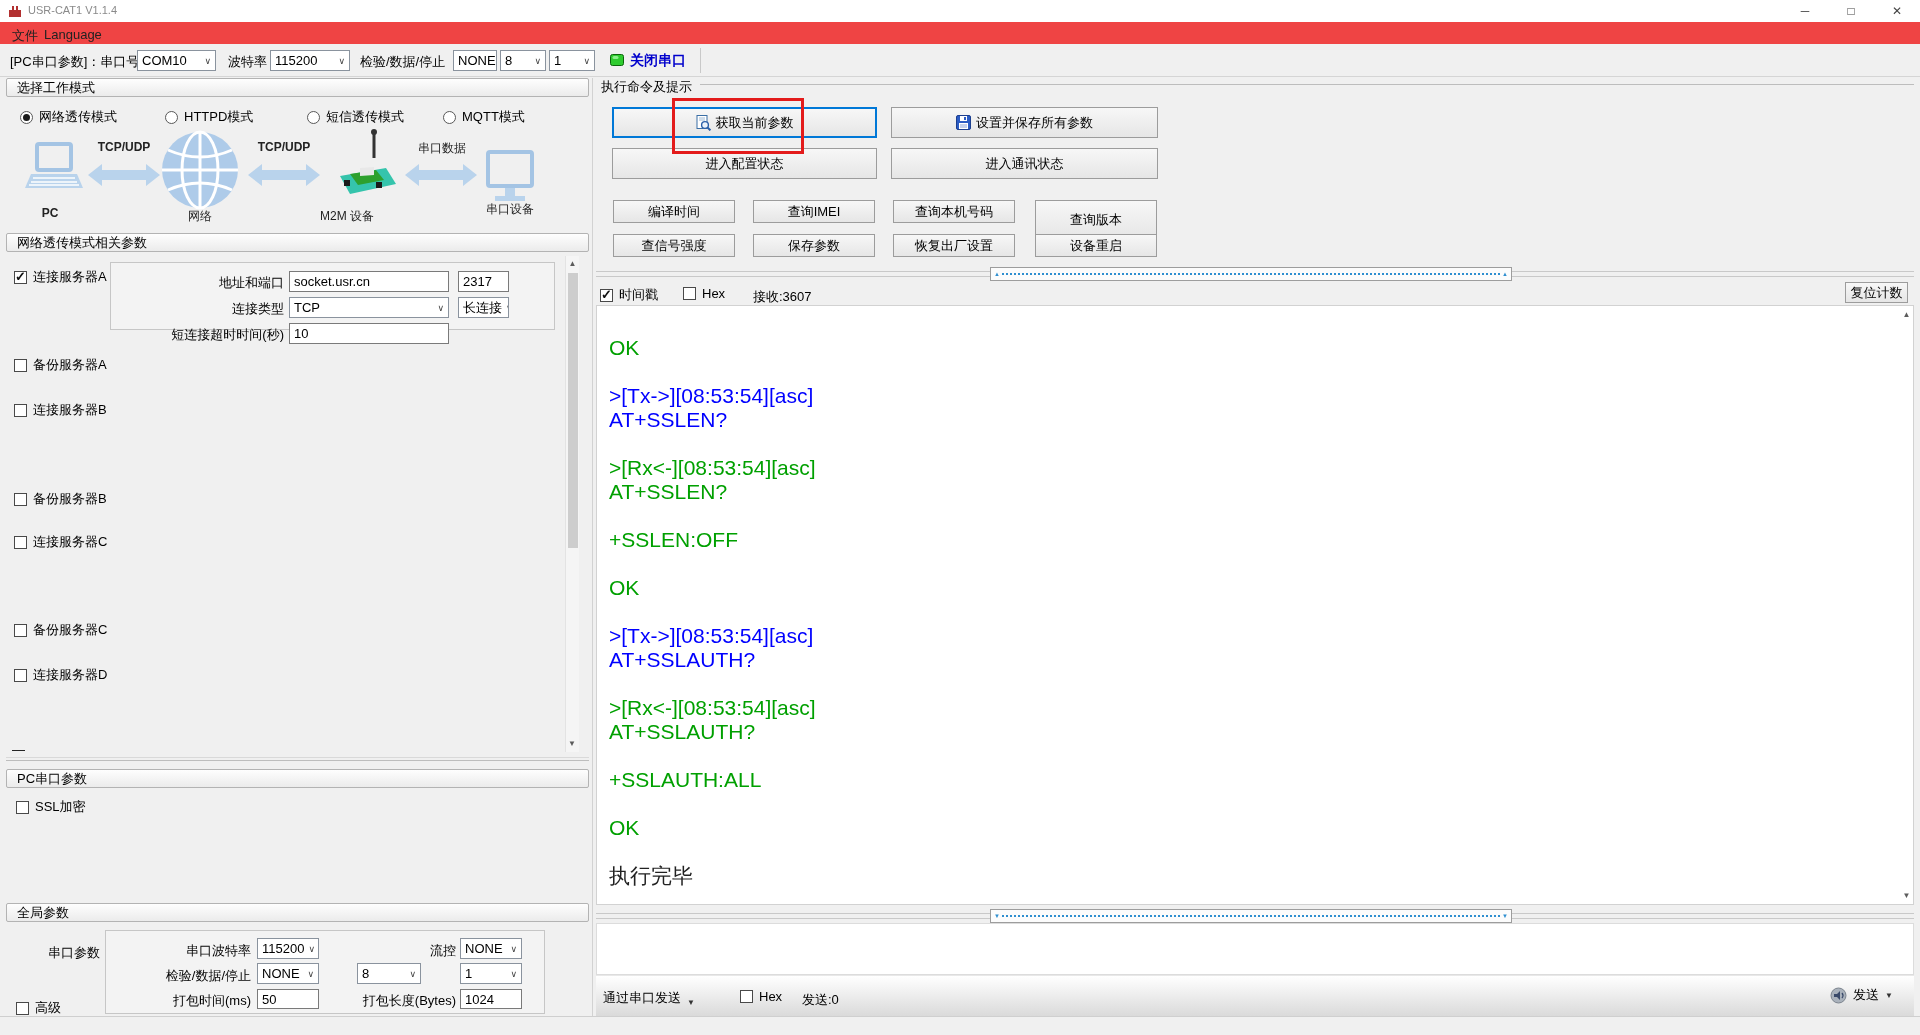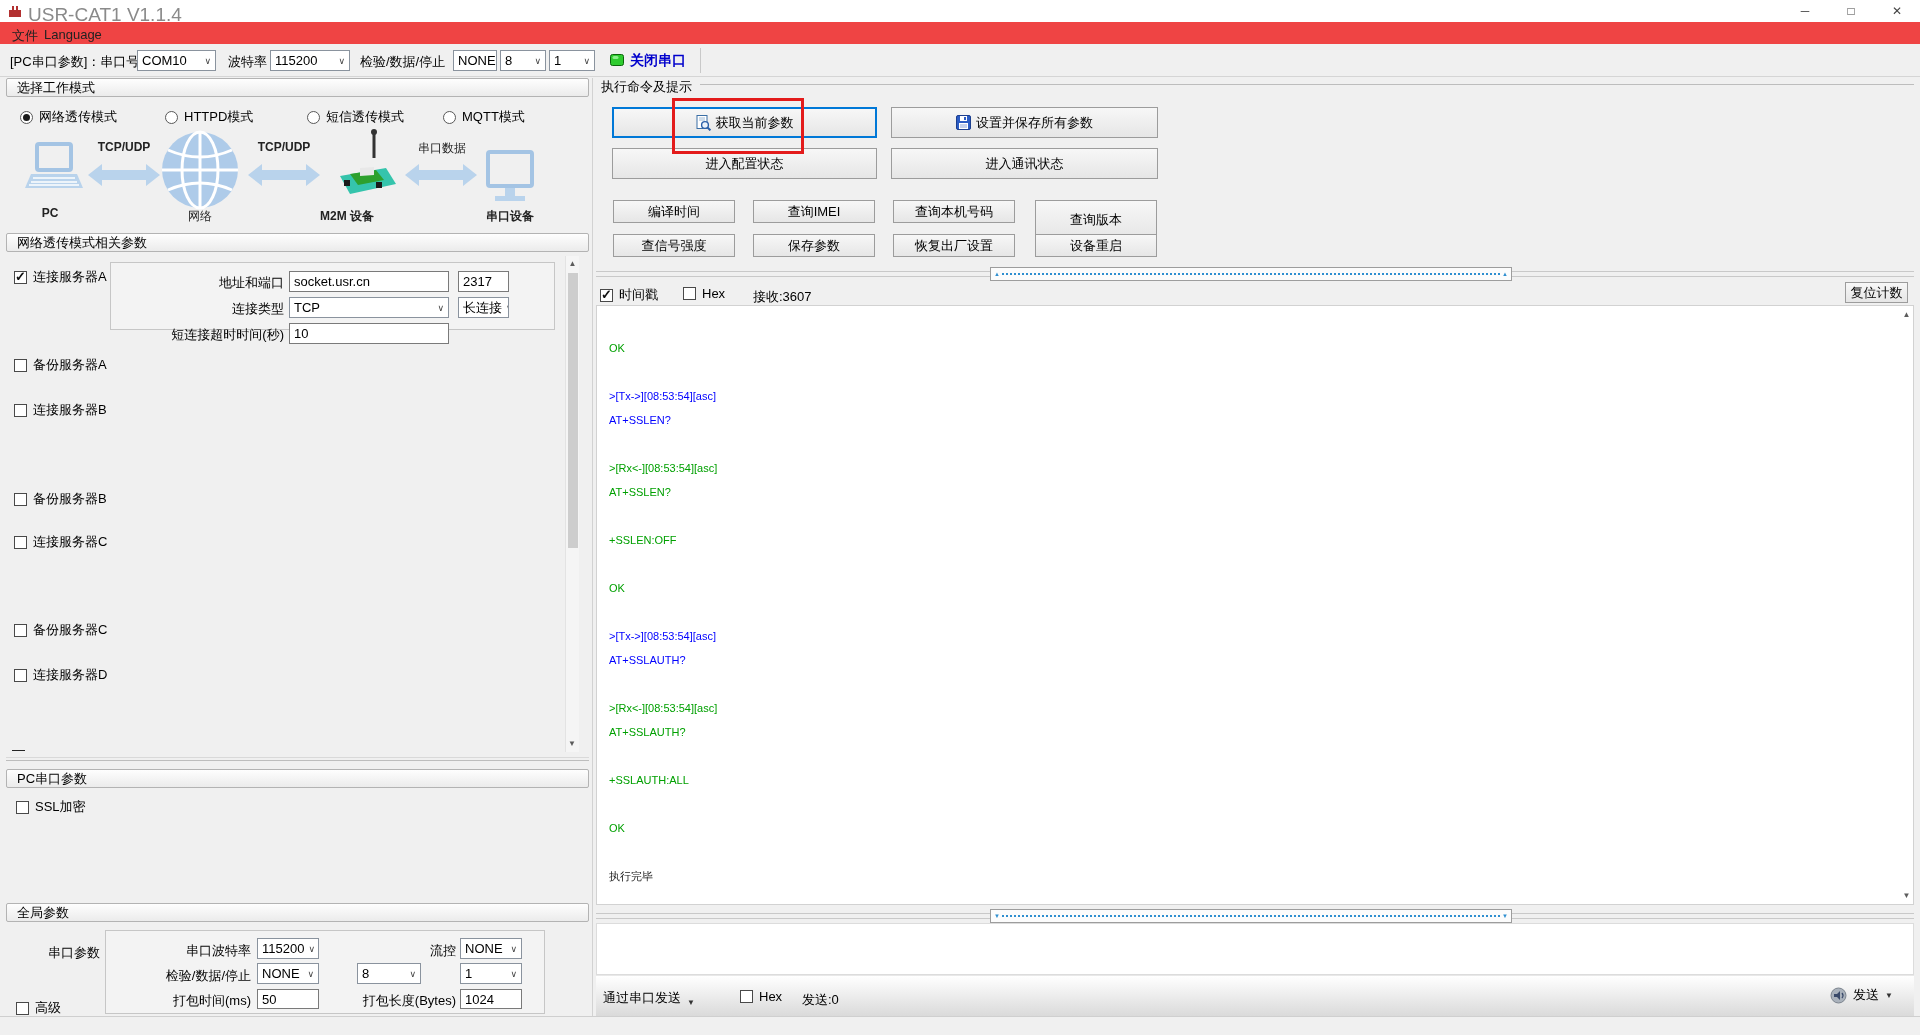--- a/index.html
+++ b/index.html
@@ -1,20 +1,20 @@
 <!DOCTYPE html>
 <html><head>
 <meta charset="utf-8">
 <style>
   html,body{margin:0;padding:0;background:#d8d8d8}
   #app{position:relative;width:1920px;height:1035px;background:#f0f0f0;
        font-family:"Liberation Sans",sans-serif;font-size:13px;color:#000;overflow:hidden}
   .abs{position:absolute}
   .titlebar{left:0;top:0;width:1920px;height:22px;background:#fff}
-  .title-text{left:28px;top:4px;color:#8a8a8a;font-size:19px}
+  .title-text{left:28px;top:4px;color:#8a8a8a;font-size:11px}
   .winbtn{top:2px;width:30px;height:18px;text-align:center;color:#444;font-size:12px;line-height:18px;cursor:pointer}
   .menubar{left:0;top:22px;width:1920px;height:22px;background:#ef4444}
   .menuitem{top:3px;font-size:13px;color:#222;cursor:pointer;padding:2px 4px}
   .toolbar{left:0;top:44px;width:1920px;height:32px;background:#f0f0f0;border-bottom:1px solid #d5d5d5}
   .lbl{font-size:13px;color:#000;white-space:nowrap}
   .rlab{text-align:right}
   .sel{background:#fff;border:1px solid #8a939e;display:flex;align-items:center;padding-left:4px;
        font-size:13px;overflow:hidden;white-space:nowrap;box-sizing:border-box;cursor:pointer}
   .sel .ar{margin-left:auto;color:#404040;font-size:9px;padding:0 4px;flex:0 0 auto}
   .inp{background:#fff;border:1px solid #7a7a7a;font-size:13px;padding:0 4px;display:flex;align-items:center;
@@ -25,21 +25,21 @@
        justify-content:center;font-size:13px;cursor:pointer;box-sizing:border-box;gap:5px}
   .btn.focus{border:2px solid #0078d7}
   .cb{width:13px;height:13px;background:#fff;border:1px solid #494949;display:inline-block;position:relative;
       flex:0 0 auto;box-sizing:border-box;cursor:pointer}
   .cb.on::after{content:"\2713";position:absolute;left:0;top:-3px;font-size:13px;color:#101010;font-weight:bold}
   .cbrow{display:flex;align-items:center;gap:6px}
   .radio{width:13px;height:13px;border:1px solid #585858;border-radius:50%;background:#fff;flex:0 0 auto;
          box-sizing:border-box;cursor:pointer}
   .radio.on::after{content:"";display:block;width:7px;height:7px;border-radius:50%;background:#1a1a1a;margin:2px}
   .inset{border:1px solid #c6c6c6;background:#f3f3f3;box-sizing:border-box}
-  .term{background:#fff;border:1px solid #d2d2d2;box-sizing:border-box;font-size:11px;line-height:24px;
+  .term{background:#fff;border:1px solid #d2d2d2;box-sizing:border-box;font-size:21px;line-height:24px;
         padding:30px 12px 0 12px;overflow:hidden}
   .tline{height:24px;white-space:nowrap}
   .tline[data-c="g"]{color:#00a000}
   .tline[data-c="b"]{color:#0000ff}
   .tline[data-c="k"]{color:#222}
   .hslider{border:1px solid #9d9d9d;background:#fcfcfc;display:flex;align-items:center;box-sizing:border-box;
            padding:0 3px;cursor:pointer}
   .hslider .tri{color:#2f8fd0;font-size:6px;line-height:6px;flex:0 0 auto}
   .hslider .dots{flex:1;border-top:2px dotted #2f8fd0;height:0;margin:0 2px}
   .track{background:#c9c9c9;height:1px}
@@ -161,33 +161,33 @@
 
     <svg class="abs" style="left:330px;top:0" width="66" height="76">
       <line x1="44" y1="4" x2="44" y2="30" stroke="#333" stroke-width="3"></line>
       <circle cx="44" cy="4" r="3" fill="#333"></circle>
       <polygon points="10,48 56,40 66,56 20,66" fill="#35c4ac"></polygon>
       <polygon points="20,46 46,42 54,52 28,57" fill="#2da02d"></polygon>
       <rect x="30" y="42" width="14" height="8" fill="#e8e8e8" transform="skewY(-4 )"></rect>
       <rect x="14" y="52" width="6" height="6" fill="#1a1a1a"></rect>
       <rect x="46" y="54" width="6" height="6" fill="#1a1a1a"></rect>
     </svg>
-    <span class="abs dlabel" style="left:315px;top:80px;width:64px;font-weight:bold">M2M 设备</span>
+    <span class="abs dlabel" style="left:315px;top:80px;width:64px;font-weight:normal">M2M 设备</span>
 
     <span class="abs dlabel" style="left:412px;top:12px;width:60px">串口数据</span>
     <svg class="abs" style="left:405px;top:34px" width="72" height="26">
       <polygon points="0,13 14,2 14,8 58,8 58,2 72,13 58,24 58,18 14,18 14,24" fill="#b9d3ec"></polygon>
     </svg>
 
     <svg class="abs" style="left:485px;top:22px" width="50" height="56">
       <rect x="3" y="2" width="44" height="34" rx="2" fill="none" stroke="#a4c4e4" stroke-width="4"></rect>
       <rect x="20" y="38" width="10" height="8" fill="#b9d3ec"></rect>
       <rect x="10" y="46" width="30" height="5" fill="#b9d3ec"></rect>
     </svg>
-    <span class="abs dlabel" style="left:482px;top:80px;width:56px;font-weight:bold">串口设备</span>
+    <span class="abs dlabel" style="left:482px;top:73px;width:56px;font-weight:normal">串口设备</span>
   </div>
 
   <div class="abs hdrbar" style="left:6px;top:233px;width:583px">网络透传模式相关参数</div>
 
   <div class="abs cbrow" style="left:14px;top:268px">
     <span class="cb on"></span>
     <span class="lbl">连接服务器A</span>
   </div>
 
   <div class="abs inset" style="left:110px;top:262px;width:445px;height:68px">

